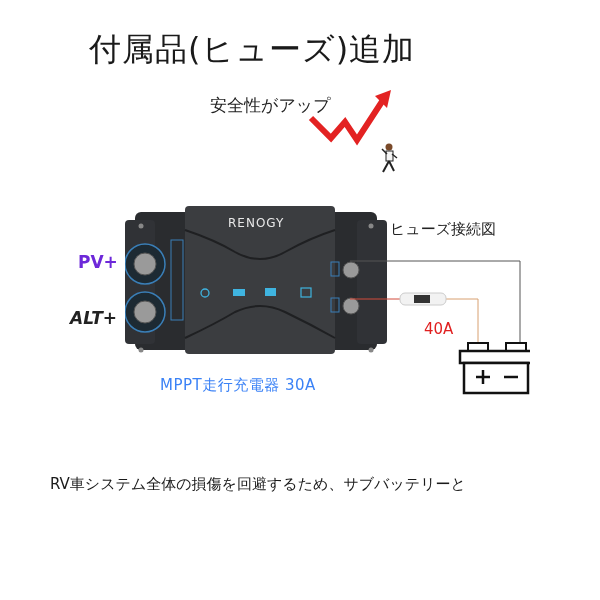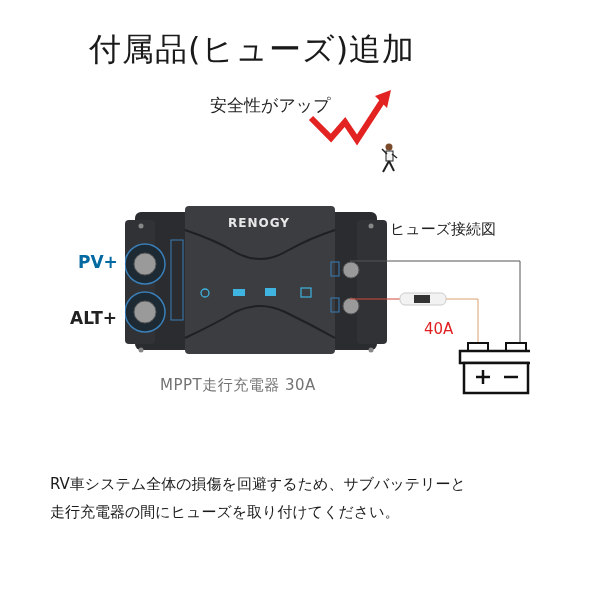--- a/index.html
+++ b/index.html
@@ -9,34 +9,34 @@
       font-family: "DejaVu Sans", "Liberation Sans", sans-serif;
     }
     .abs { position: absolute; }
     .title {
       left: 0; width: 504px; top: 28px; text-align: center;
       font-size: 32px; color: #1a1a1a; letter-spacing: 1px;
     }
     .safety {
       left: 210px; top: 94px; font-size: 17px; color: #222; text-align: center;
     }
-    .pv-label { left: 78px; top: 252px; font-size: 17px; font-weight: bold; color: #0369a1; }
-    .alt-label { left: 70px; top: 308px; font-size: 17px; font-weight: bold; color: #222; }
+    .pv-label { left: 78px; top: 252px; font-size: 17px; font-weight: bold; color: #6d28d9; }
+    .alt-label { left: 70px; top: 308px; font-size: 17px; font-weight: bold; color: #222; font-style: italic; }
     .fuse-diag-title { left: 390px; top: 220px; font-size: 15px; color: #222; }
     .fuse-amp { left: 424px; top: 320px; font-size: 15px; color: #e02020; }
-    .product-name { left: 160px; top: 376px; font-size: 15px; color: #737373; letter-spacing: 0.5px; }
+    .product-name { left: 160px; top: 376px; font-size: 15px; color: #3b82f6; letter-spacing: 0.5px; }
     .note {
       left: 34px; top: 470px; width: 560px; font-size: 15px; color: #1a1a1a; line-height: 28px;
     }
     .note .indent { padding-left: 16px; display: block; }
     .device {
       left: 125px; top: 200px; width: 262px; height: 160px;
     }
     .logo {
-      left: 228px; top: 216px; color: #e8e8e8; font-size: 12px; font-weight: bold;
+      left: 228px; top: 216px; color: #e8e8e8; font-size: 12px; font-weight: normal;
       letter-spacing: 1px; font-family: "DejaVu Sans", sans-serif;
     }
   </style>
 </head>
 <body>
 
 <div class="abs title">付属品(ヒューズ)追加</div>
 
 <div class="abs safety">安全性がアップ</div>
 
@@ -101,14 +101,13 @@
   <line x1="133" y1="115" x2="133" y2="129" stroke="#111" stroke-width="2.5"></line>
   <line x1="154" y1="122" x2="168" y2="122" stroke="#111" stroke-width="2.5"></line>
 </svg>
 
 <div class="abs fuse-amp">40A</div>
 
 <div class="abs product-name">MPPT走行充電器 30A</div>
 
 <div class="abs note">
   <span class="indent">RV車システム全体の損傷を回避するため、サブバッテリーと</span>
-  <span class="indent">走行充電器の間にヒューズを取り付けてください。</span>
 </div>
 
 </body></html>

